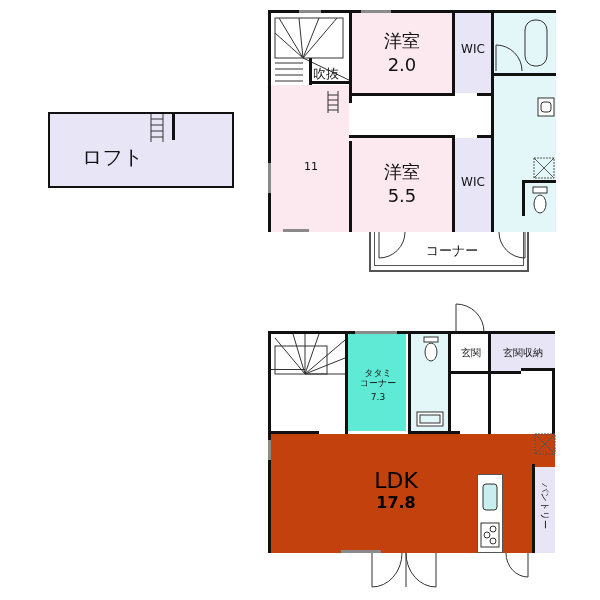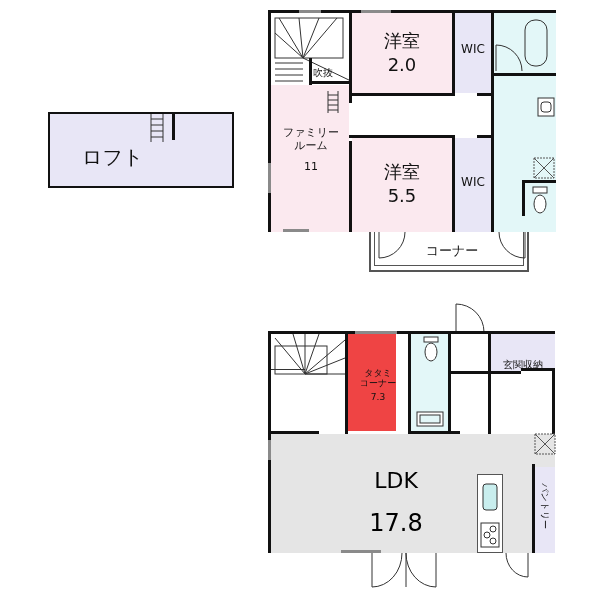--- a/index.html
+++ b/index.html
@@ -37,35 +37,33 @@
       <line x1="32" y1="45" x2="48" y2="5" stroke="#333"></line>
       <line x1="32" y1="45" x2="66" y2="5" stroke="#333"></line>
       <line x1="32" y1="45" x2="80" y2="68" stroke="#333"></line>
       <line x1="4" y1="50" x2="32" y2="50" stroke="#333"></line>
       <line x1="4" y1="56" x2="32" y2="56" stroke="#333"></line>
       <line x1="4" y1="62" x2="32" y2="62" stroke="#333"></line>
       <line x1="4" y1="68" x2="32" y2="68" stroke="#333"></line>
     </svg>
     <div class="wall" style="left:38px;top:45px;width:3px;height:30px;"></div>
     <div class="wall" style="left:38px;top:68px;width:42px;height:3px;"></div>
-    <div class="lbl" style="left:42px;top:54px;font-size:10px;font-weight:normal;">吹抜</div>
+    <div class="lbl" style="left:42px;top:54px;font-size:13px;font-weight:normal;">吹抜</div>
   </div>
   <div class="win" style="left:28px;top:-3px;width:22px;height:3px;"></div>
 
   <div class="abs" style="left:0;top:72px;width:78px;height:147px;background:#fbe9ef;">
     <svg style="left:56px;top:6px;" width="12" height="22">
       <line x1="1" y1="0" x2="1" y2="22" stroke="#333"></line>
       <line x1="11" y1="0" x2="11" y2="22" stroke="#333"></line>
       <line x1="1" y1="4" x2="11" y2="4" stroke="#333"></line>
       <line x1="1" y1="9" x2="11" y2="9" stroke="#333"></line>
       <line x1="1" y1="14" x2="11" y2="14" stroke="#333"></line>
       <line x1="1" y1="19" x2="11" y2="19" stroke="#333"></line>
     </svg>
-    <div class="lbl" style="left:4px;top:42px;width:72px;font-size:11px;font-weight:normal;">ファミリー
-ルーム</div>
     <div class="lbl" style="left:4px;top:76px;width:72px;font-size:11px;font-weight:normal;">11</div>
   </div>
   <div class="win" style="left:-3px;top:150px;width:3px;height:30px;"></div>
   <div class="win" style="left:12px;top:216px;width:26px;height:3px;"></div>
 
   <div class="wall" style="left:78px;top:0;width:3px;height:90px;"></div>
   <div class="wall" style="left:78px;top:128px;width:3px;height:91px;"></div>
 
   <div class="abs" style="left:81px;top:0;width:100px;height:80px;background:#fbe9ef;">
     <div class="lbl" style="left:0;top:18px;width:100px;font-size:18px;">洋室</div>
@@ -153,53 +151,56 @@
       <line x1="34" y1="40" x2="74" y2="6" stroke="#333"></line>
       <line x1="34" y1="40" x2="34" y2="0" stroke="#333"></line>
       <line x1="34" y1="40" x2="74" y2="40" stroke="#333"></line>
     </svg>
   </div>
   <div class="wall" style="left:0;top:35px;width:34px;height:1px;background:#333;"></div>
 
   <div class="wall" style="left:0;top:97px;width:48px;height:3px;"></div>
   <div class="wall" style="left:74px;top:0;width:3px;height:100px;"></div>
 
-  <div class="abs" style="left:77px;top:0;width:48px;height:97px;background:#ef4444;">
+  <div class="abs" style="left:77px;top:0;width:58px;height:97px;background:#5eead4;">
     <div class="lbl" style="left:0;top:34px;width:60px;font-size:9px;font-weight:normal;">タタミ
 コーナー</div>
     <div class="lbl" style="left:0;top:58px;width:60px;font-size:9px;font-weight:normal;">7.3</div>
   </div>
   <div class="win" style="left:84px;top:-3px;width:42px;height:3px;"></div>
   <div class="wall" style="left:137px;top:0;width:3px;height:100px;"></div>
   <div class="wall" style="left:137px;top:97px;width:52px;height:3px;"></div>
 
   <div class="abs" style="left:140px;top:0;width:37px;height:97px;background:#e3f7f8;">
     <svg style="left:12px;top:2px;" width="16" height="26">
       <rect x="1" y="1" width="14" height="5" fill="#fff" stroke="#333"></rect>
       <ellipse cx="8" cy="16" rx="6" ry="9" fill="#fff" stroke="#333"></ellipse>
     </svg>
     <svg style="left:6px;top:78px;" width="26" height="16">
       <rect x="0" y="0" width="26" height="14" fill="#fff" stroke="#333"></rect>
       <rect x="3" y="3" width="20" height="8" fill="#e3f7f8" stroke="#333"></rect>
     </svg>
   </div>
   <div class="wall" style="left:177px;top:0;width:3px;height:100px;"></div>
 
+  <div class="abs" style="left:180px;top:0;width:40px;height:37px;background:#fff;">
+    <div class="lbl" style="left:0;top:13px;width:40px;font-size:10px;font-weight:normal;">玄関</div>
+  </div>
   <div class="wall" style="left:180px;top:37px;width:40px;height:3px;"></div>
   <div class="wall" style="left:217px;top:0;width:3px;height:100px;"></div>
 
   <div class="abs" style="left:220px;top:0;width:64px;height:37px;background:#e8e6f6;">
-    <div class="lbl" style="left:0;top:13px;width:64px;font-size:10px;font-weight:normal;margin-top:12px;">玄関収納</div>
+    <div class="lbl" style="left:0;top:13px;width:64px;font-size:10px;font-weight:normal;">玄関収納</div>
   </div>
   <div class="wall" style="left:220px;top:37px;width:30px;height:3px;"></div>
   <div class="wall" style="left:250px;top:34px;width:34px;height:3px;"></div>
 
-  <div class="abs" style="left:0;top:100px;width:284px;height:119px;background:#e5e5e5;">
+  <div class="abs" style="left:0;top:100px;width:284px;height:119px;background:#c2410c;">
     <div class="lbl" style="left:70px;top:34px;width:110px;font-size:22px;font-weight:normal;color:#000;">LDK</div>
-    <div class="lbl" style="left:70px;top:76px;width:110px;font-size:24px;font-weight:normal;color:#000;">17.8</div>
+    <div class="lbl" style="left:70px;top:60px;width:110px;font-size:16px;font-weight:bold;color:#000;">17.8</div>
 
     <div class="abs" style="left:206px;top:40px;width:26px;height:79px;background:#fff;border:1px solid #555;">
       <svg style="left:4px;top:8px;" width="16" height="28">
         <rect x="1" y="1" width="14" height="26" rx="3" fill="#c9eeee" stroke="#333"></rect>
       </svg>
       <svg style="left:3px;top:48px;" width="18" height="24">
         <rect x="0" y="0" width="18" height="24" fill="#fff" stroke="#333"></rect>
         <circle cx="12" cy="6" r="3" fill="none" stroke="#333"></circle>
         <circle cx="6" cy="12" r="3" fill="none" stroke="#333"></circle>
         <circle cx="12" cy="18" r="3" fill="none" stroke="#333"></circle>

